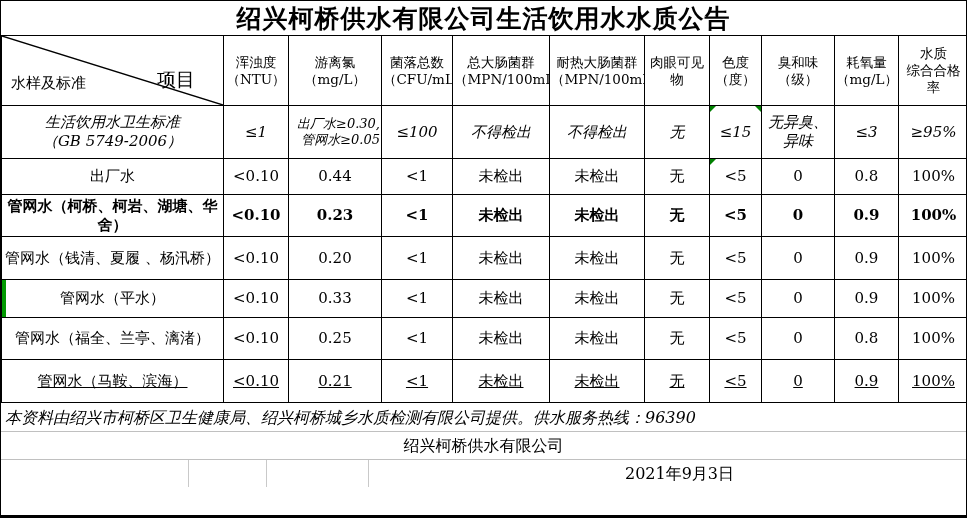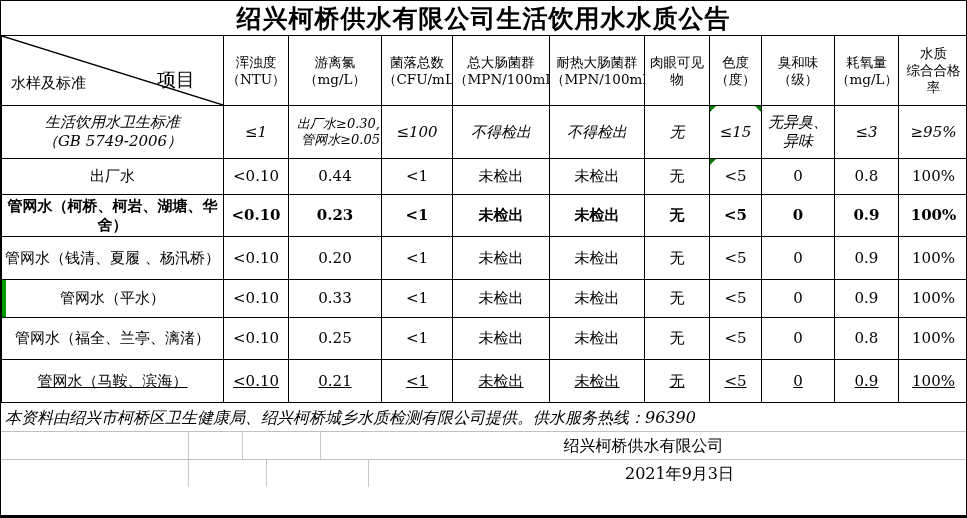--- a/index.html
+++ b/index.html
@@ -48,21 +48,21 @@
   .tri-tr::after {
     content:""; position:absolute; top:0; right:0; width:0; height:0;
     border-top:6px solid #008000; border-left:6px solid transparent;
   }
   td.green-edge { box-shadow: inset 4px 0 0 0 #009900; }
   .note {
     height:29px; line-height:29px; padding-left:4px;
     border-bottom:1px solid #c0c0c0; font-size:16px;font-style:italic;
   }
   .frow { display:flex; font-size:16px; }
-  .frow.company { height:28px; line-height:28px; border-bottom:1px solid #c0c0c0; }
+  .frow.company { height:28px; line-height:28px; border-bottom:1px solid #c0c0c0;flex-direction:column; }
   .frow.date    { height:27px; line-height:27px;gap:24px; }
   .frow .fc { border-right:1px solid #c9c9c9; height:100%; }
   .frow .fc1 { width:188px; } .frow .fc2 { width:54px; } .frow .fc3 { width:78px; }
   .frow .fwide { flex:1; text-align:center; }
 </style>
 </head>
 <body>
 
 <div class="sheet">
 

